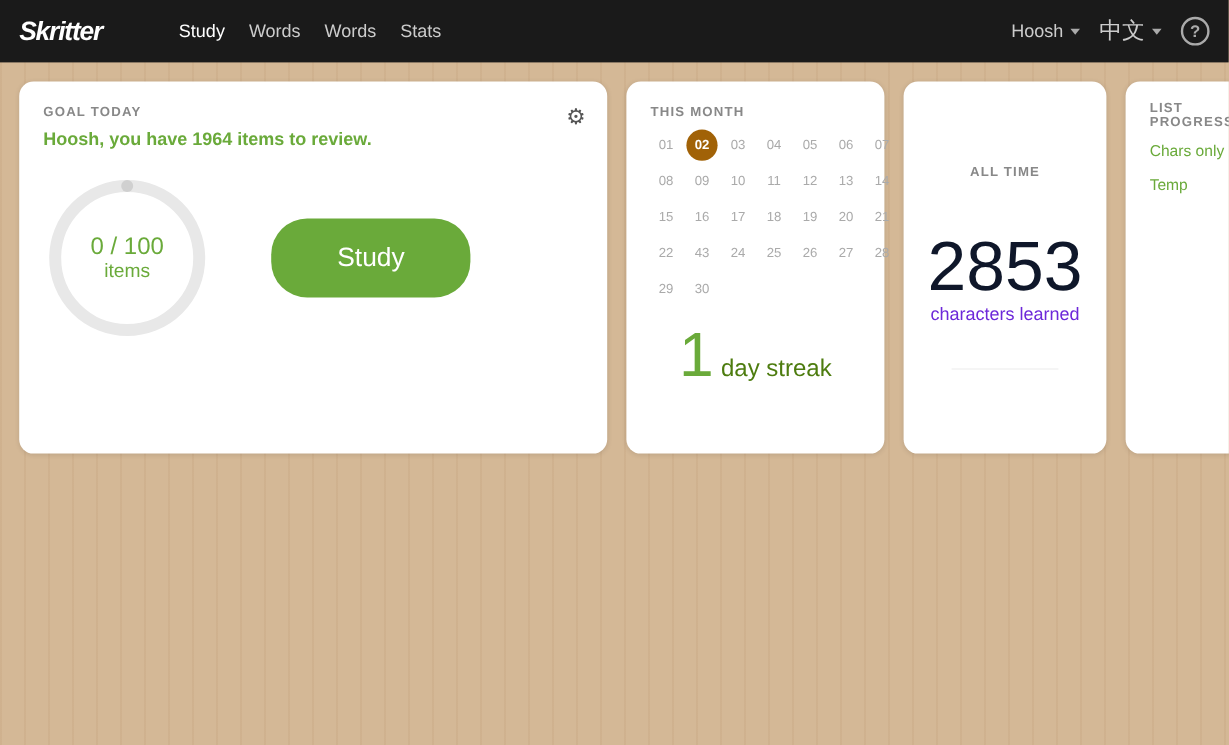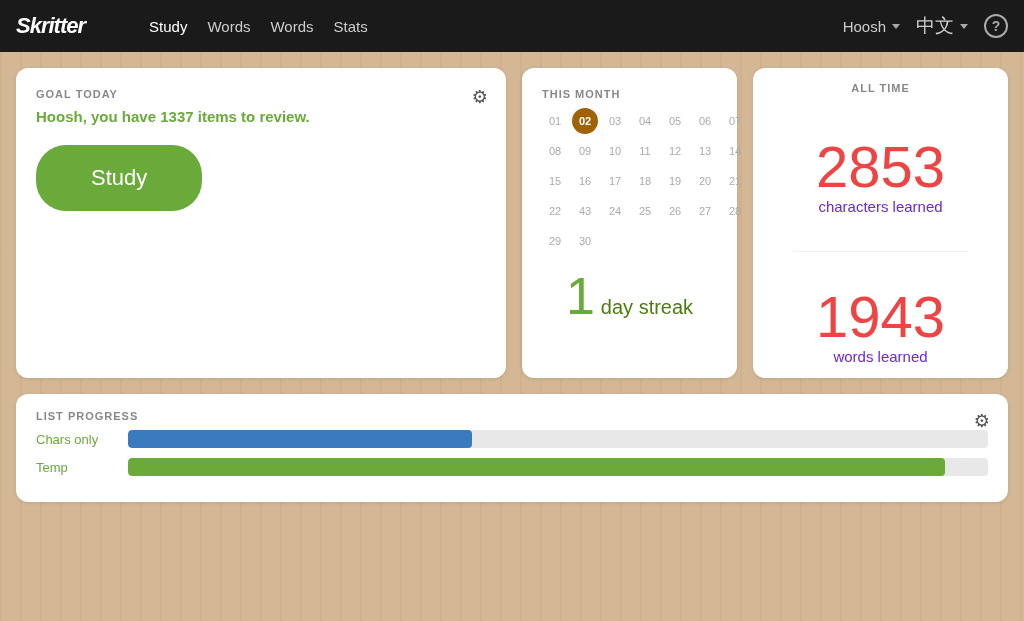--- a/index.html
+++ b/index.html
@@ -87,21 +87,21 @@
       border-left: 4px solid transparent;
       border-right: 4px solid transparent;
       border-top: 5px solid #aaa;
       margin-left: 2px;
     }
 
     
     .main-content {
       padding: 16px;
       display: flex;
-      flex-direction: column;
+      flex-direction: row;
       gap: 16px;
     }
 
     
     .top-row {
       display: flex;
       gap: 16px;
       height: 310px;
     }
 
@@ -238,21 +238,21 @@
     .alltime-card {
       flex: 1;
       text-align: center;
       display: flex;
       flex-direction: column;
       justify-content: center;
       gap: 36px;
     }
     .alltime-number {
       font-size: 58px;
-      color: #ef4444;
+      color: #0f172a;
       font-weight: 300;
       line-height: 1;
     }
     .alltime-label {
       font-size: 15px;
       color: #6d28d9;
       margin-top: 2px;
     }
     .alltime-divider {
       border: none;
@@ -333,23 +333,35 @@
 </nav>
 
 <div class="main-content">
 
   <div class="top-row">
 
     <div class="card goal-card">
       <div class="card-title">GOAL TODAY</div>
       <span class="gear-icon">⚙</span>
       <div class="review-text">
-        <span style="color:#6aaa3a;font-weight:bold;">Hoosh</span><span>, you have 1337 items to review.</span>
+        <span style="color:#6aaa3a;font-weight:bold;">Hoosh</span><span>, you have 1964 items to review.</span>
       </div>
       <div class="goal-body">
+        <div class="circle-progress">
+          <svg width="140" height="140" viewBox="0 0 140 140">
+            <circle cx="70" cy="70" r="60" fill="none" stroke="#e8e8e8" stroke-width="10"></circle>
+            <circle cx="70" cy="70" r="60" fill="none" stroke="#d0d0d0" stroke-width="10" stroke-dasharray="0 377" stroke-linecap="round"></circle>
+          </svg>
+          <div class="circle-label">
+            <div class="circle-fraction">
+              <span>0</span> / <span>100</span>
+            </div>
+            <div class="circle-unit">items</div>
+          </div>
+        </div>
         <button class="study-btn">Study</button>
       </div>
     </div>
 
     <div class="card month-card">
       <div class="card-title">THIS MONTH</div>
       <div class="calendar">
         <div class="calendar-grid" id="cal-grid">
             <div class="cal-day">01</div>
             <div class="cal-day today">02</div>
@@ -388,24 +400,20 @@
       </div>
     </div>
 
     <div class="card alltime-card">
       <div class="card-title">ALL TIME</div>
       <div>
         <div class="alltime-number">2853</div>
         <div class="alltime-label">characters learned</div>
       </div>
       <hr class="alltime-divider">
-      <div>
-        <div class="alltime-number">1943</div>
-        <div class="alltime-label">words learned</div>
-      </div>
     </div>
 
   </div>
 
   <div class="card progress-card">
     <div class="card-title">LIST PROGRESS</div>
     <span class="progress-gear">⚙</span>
     <div id="progress-items">
         <div class="progress-item">
           <div class="progress-name">Chars only</div>

